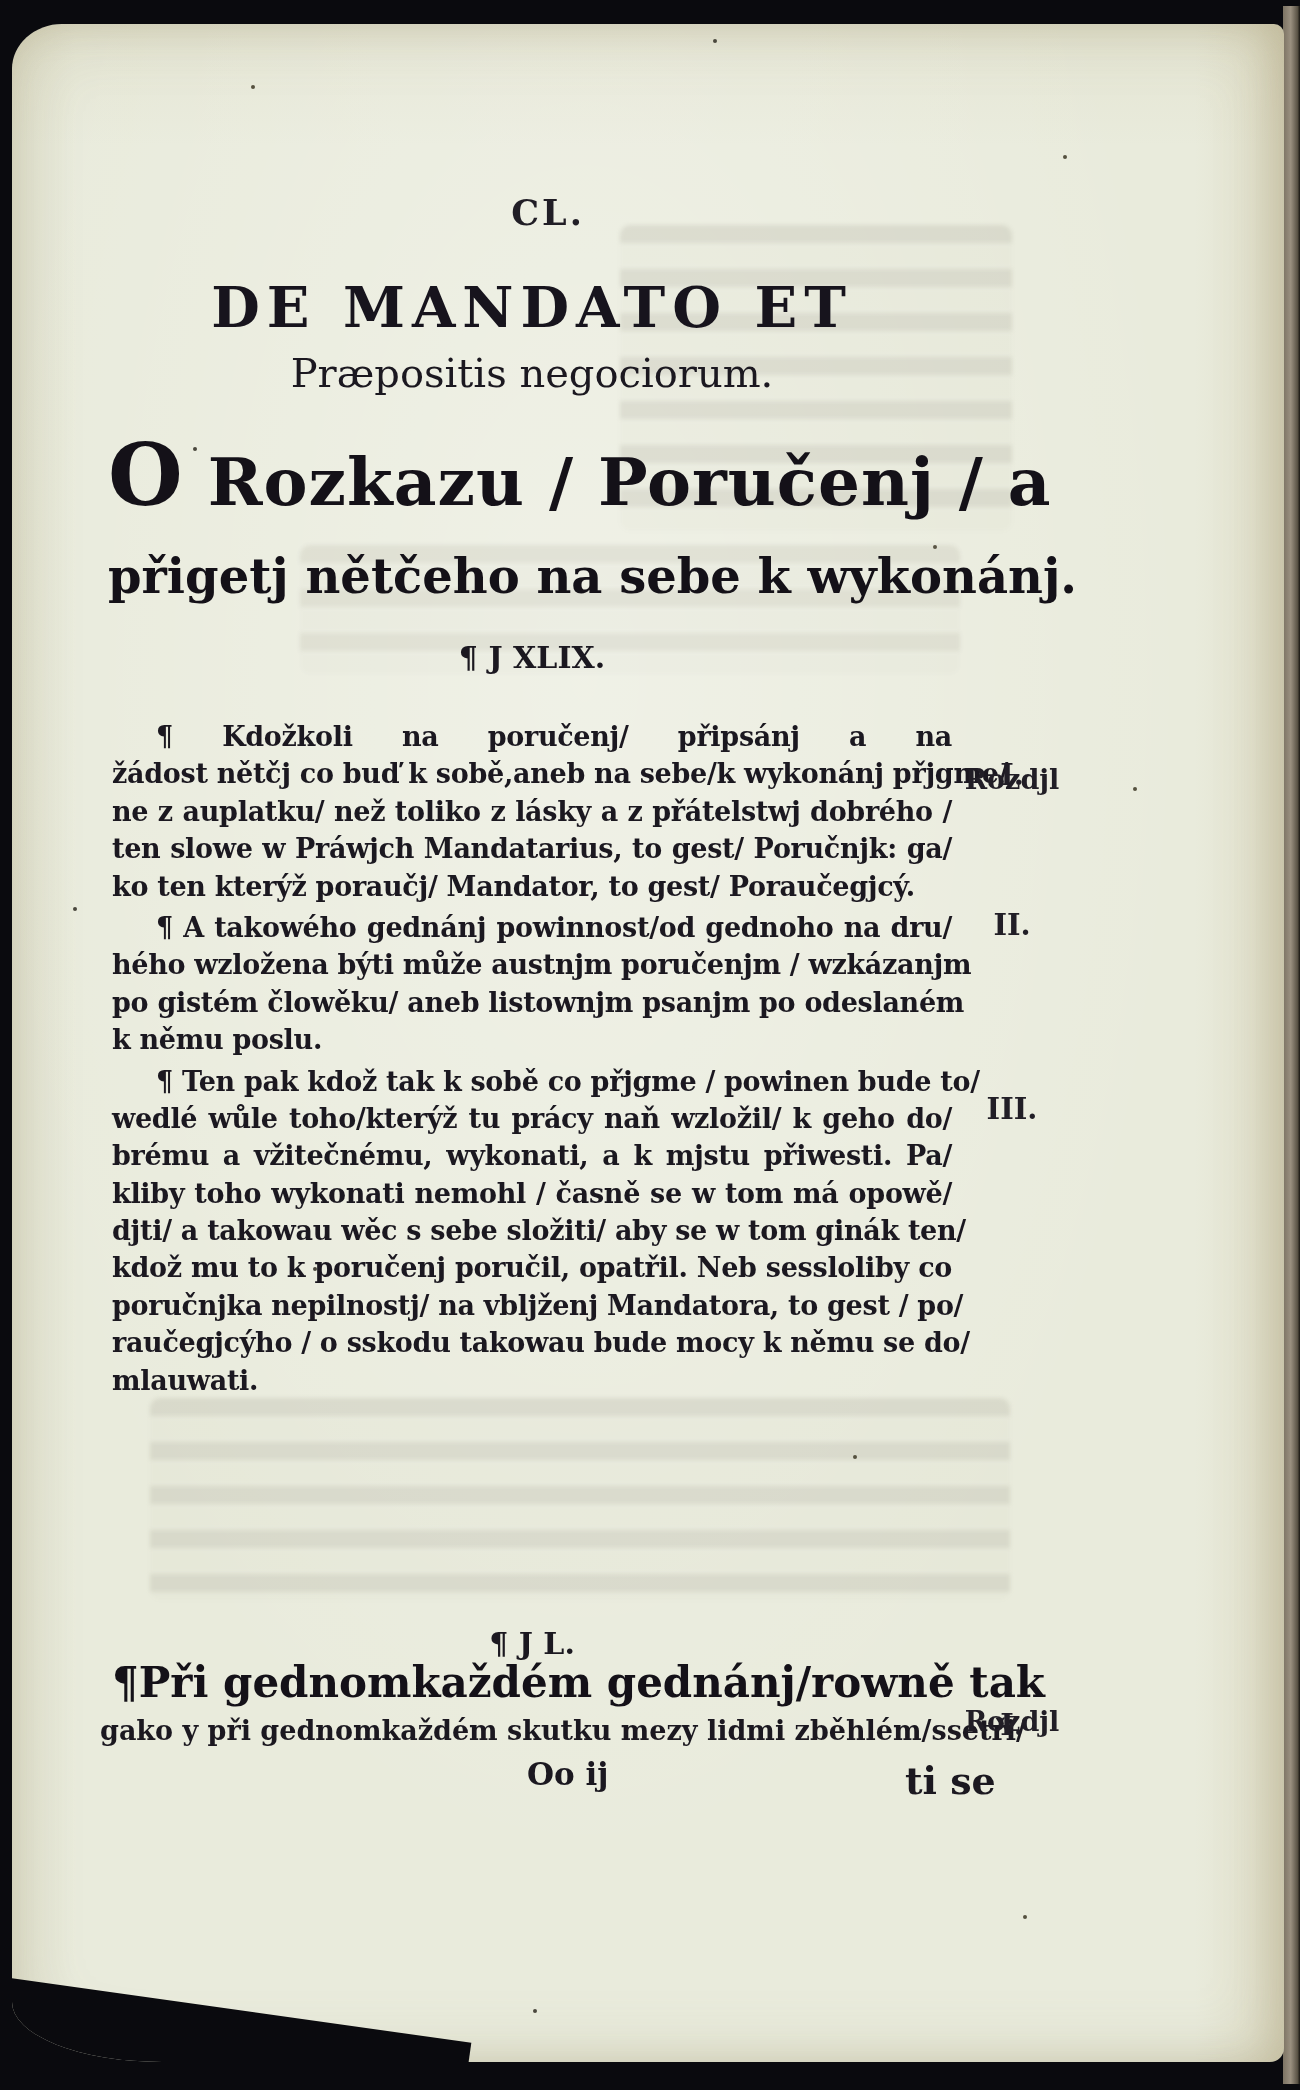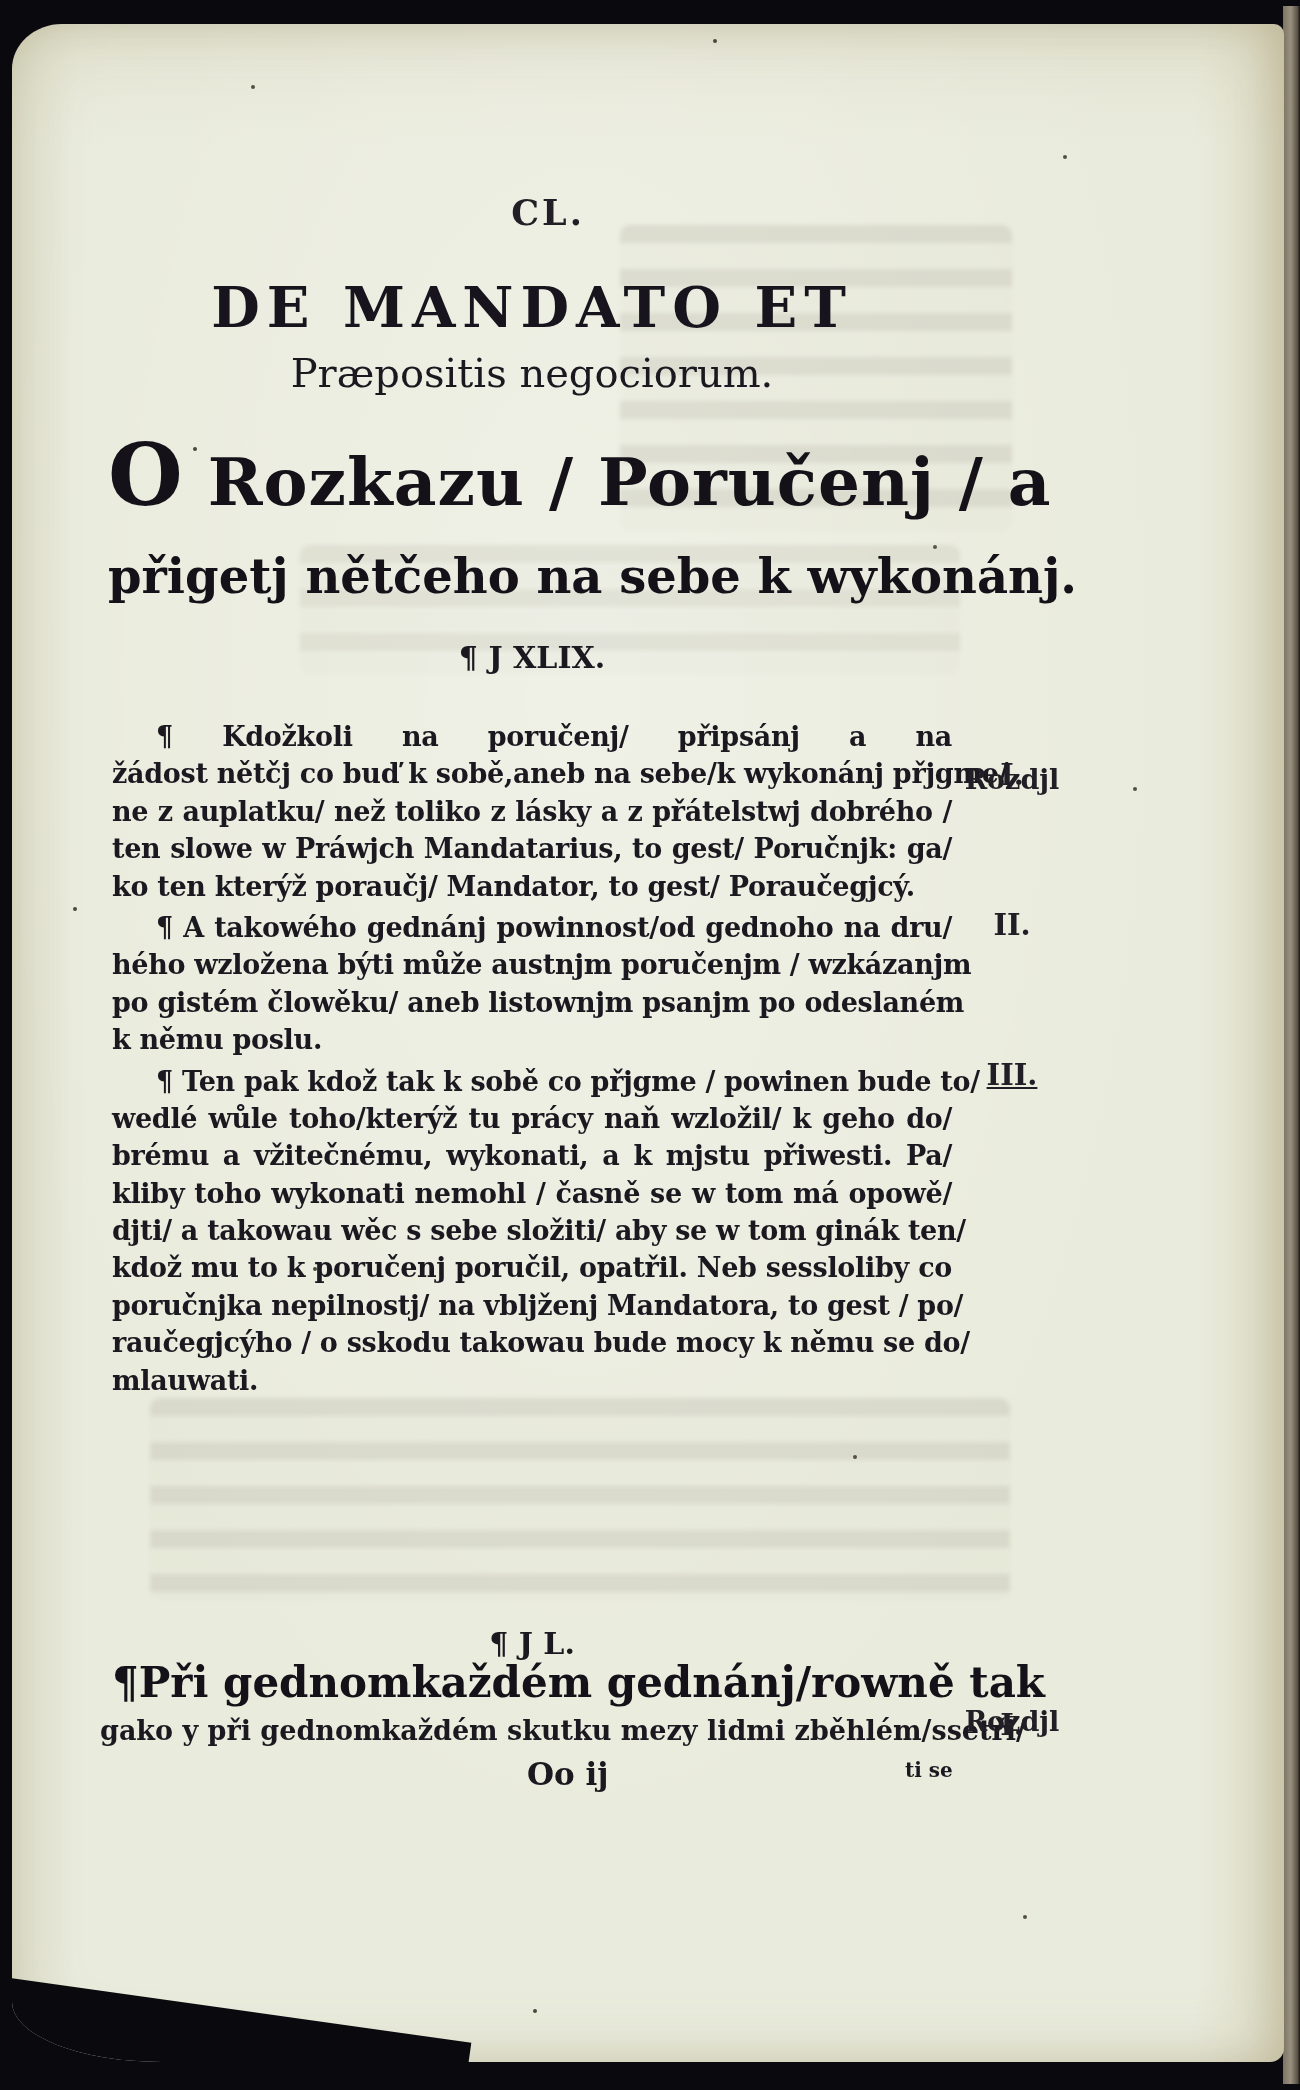--- a/index.html
+++ b/index.html
@@ -73,35 +73,35 @@
     text-align:justify; text-align-last:justify; white-space:nowrap;
   }
   .line.first { padding-left:44px; }
   .line.last { text-align-last:left; }
   .margin-note { position:absolute; left:935px; width:130px; text-align:center; font-weight:bold; color:#211e26; }
   .mn-label { font-size:27px;margin-top:44px; }
   .mn-num { font-size:29px; font-family:"DejaVu Serif","Liberation Serif",serif; }
   .mn-rozdjl1 { top:696px; }
   .mn-i1 { top:734px; }
   .mn-ii { top:884px; }
-  .mn-iii { top:1034px;text-decoration:underline; }
+  .mn-iii { top:1068px; }
   .mn-rozdjl2 { top:1638px; }
   .mn-i2 { top:1684px; }
   .big-line {
     position:absolute; left:100px; top:1634px; width:845px;
     font-size:42px; font-weight:bold; line-height:50px; white-space:nowrap;
     text-align:justify; text-align-last:justify; color:#141118;
   }
   .small-line {
     position:absolute; left:88px; top:1690px; width:876px;
     font-size:27px; font-weight:bold; line-height:34px; white-space:nowrap;
     text-align:justify; text-align-last:justify;
   }
   .sig { position:absolute; left:515px; top:1732px; font-size:31px; font-weight:bold; }
-  .catch { position:absolute; left:893px; top:1734px; font-size:20px; font-weight:bold; }
+  .catch { position:absolute; left:893px; top:1734px; font-size:38px; font-weight:bold; }
 </style>
 </head>
 <body>
 
 <div class="edge-strip"></div>
 
 <div class="page">
   <div class="bleed b1"></div>
   <div class="bleed b2"></div>
   <div class="bleed b3"></div>

